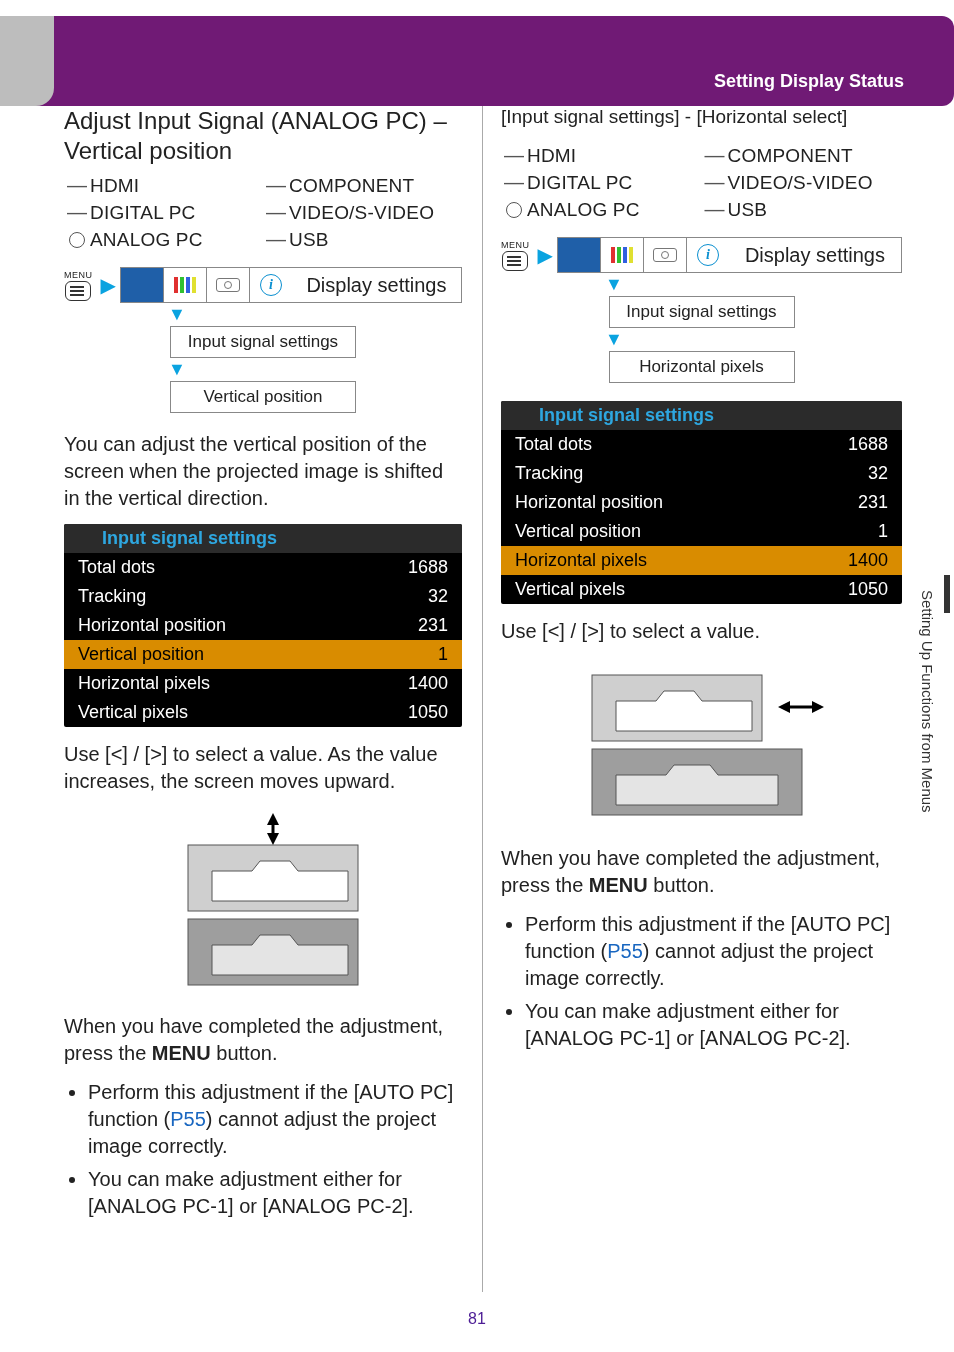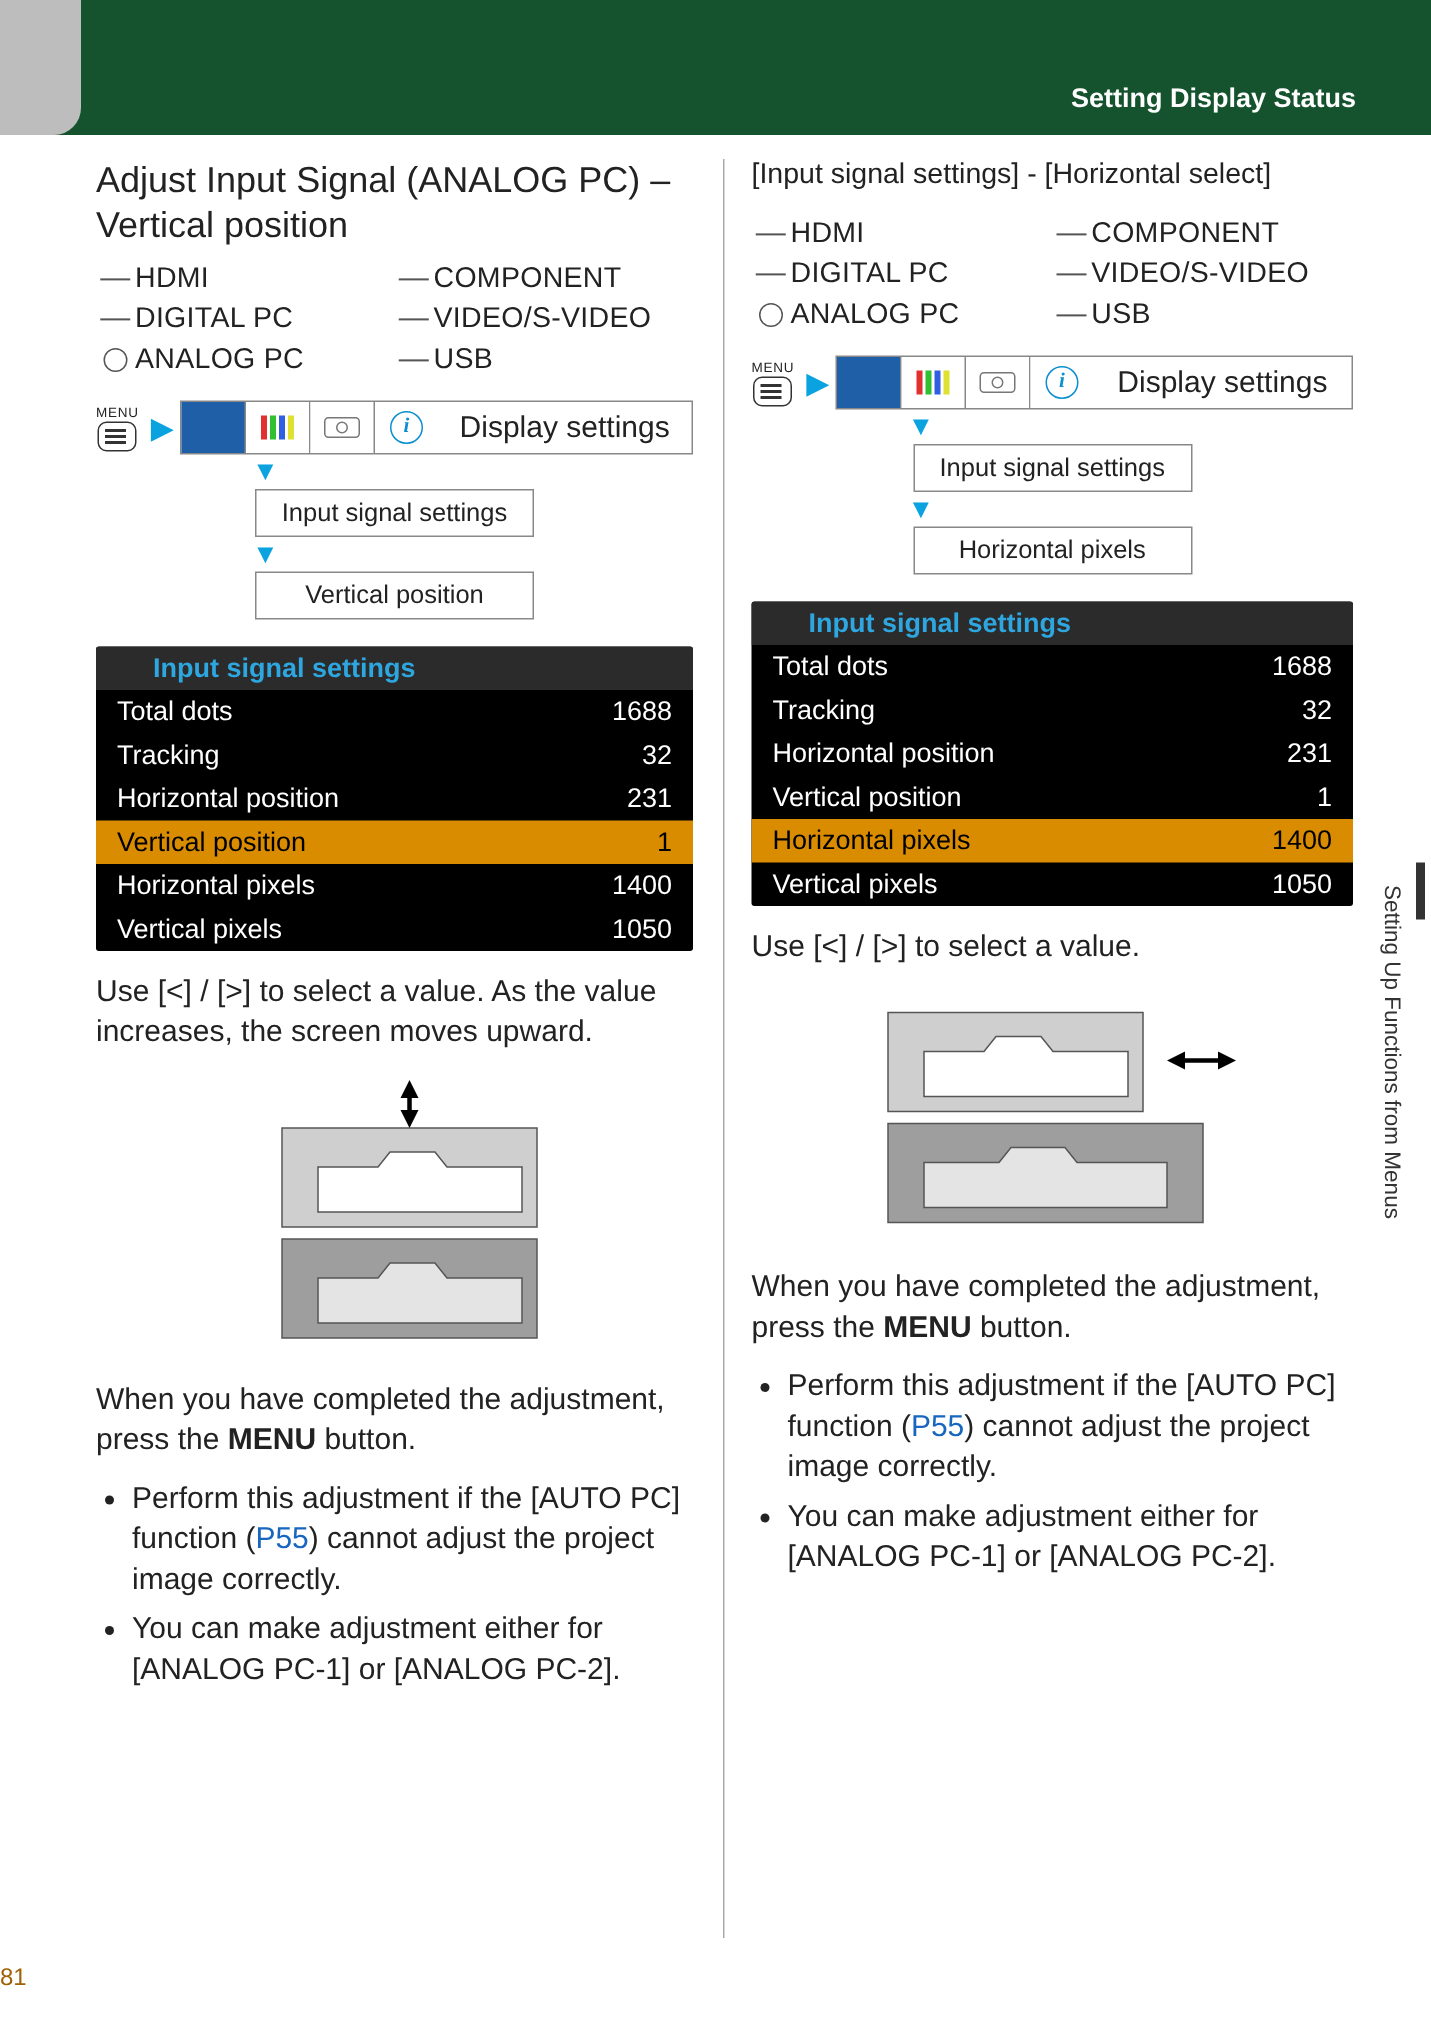--- a/index.html
+++ b/index.html
@@ -1,17 +1,17 @@
 <!DOCTYPE html>
 <html><head>
 <meta charset="utf-8">
 <style>
   html,body{margin:0;padding:0;background:#fff;}
   .page{width:954px;height:1352px;position:relative;font-family:Arial,Helvetica,sans-serif;color:#222;box-sizing:border-box;}
-  .header-band{position:absolute;left:0;top:0;width:100%;height:90px;background:#14532d;}
+  .header-band{position:absolute;left:0;top:16px;width:100%;height:90px;background:#701a75;border-radius:12px;}
   .header-corner{position:absolute;left:0;top:0;width:54px;height:90px;background:#bdbdbd;border-bottom-right-radius:18px;}
   .header-title{position:absolute;right:50px;top:55px;color:#fff;font-weight:bold;font-size:18px;}
   .content{position:absolute;left:64px;right:52px;top:106px;bottom:60px;display:flex;}
   .col{width:50%;box-sizing:border-box;}
   .col.left{padding-right:20px;border-right:1px solid #aaa;}
   .col.right{padding-left:18px;}
   h2{font-size:24px;font-weight:normal;margin:0 0 6px 0;line-height:1.25;}
   .path{font-size:19px;margin-bottom:14px;}
   .inputs{display:flex;flex-wrap:wrap;margin-bottom:14px;}
   .in-item{width:50%;display:flex;align-items:center;font-size:19px;letter-spacing:0.2px;padding:2px 0;}
@@ -45,21 +45,21 @@
   .osd-row.hl{background:#d98c00;color:#000;}
   .osd-row.hl .lab,.osd-row.hl .val{color:#000;}
   .osd-ic{display:inline-block;width:18px;height:14px;margin-right:6px;vertical-align:-2px;}
   .val{font-variant-numeric:tabular-nums;}
   .illus{display:block;margin:16px auto 10px auto;}
   .bullets{padding-left:24px;margin:6px 0;font-size:20px;line-height:1.35;}
   .bullets li{margin-bottom:6px;}
   .lk{color:#1866c0;}
   .side-text{position:absolute;right:18px;top:590px;writing-mode:vertical-rl;font-size:15px;color:#333;}
   .side-bar{position:absolute;right:4px;top:575px;width:6px;height:38px;background:#333;}
-  .pageno{position:absolute;bottom:24px;width:100%;text-align:left;color:#a16207;font-size:16px;}
+  .pageno{position:absolute;bottom:24px;width:100%;text-align:center;color:#4c1d95;font-size:16px;}
   .menu-stack{display:flex;flex-direction:column;align-items:center;margin-right:2px;}
 </style>
 </head>
 <body>
 
 <div class="page">
   <div class="header-band">
     <div class="header-corner"></div>
     <div class="header-title">Setting Display Status</div>
   </div>
@@ -126,20 +126,21 @@
               </div>
             <div class="ds-label">Display settings</div>
           </div>
         </div>
         <div class="arrow-dn">▼</div>
         <div class="sub-box">Input signal settings</div>
         <div class="arrow-dn">▼</div>
         <div class="sub-box">Vertical position</div>
       </div>
 
+      <div class="para">You can adjust the vertical position of the screen when the projected image is shifted in the vertical direction.</div>
 
       <div class="osd">
         <div class="osd-row title">
             <span><span class="osd-ic"></span><span>Input signal settings</span></span>
             <span></span>
           </div>
         <div class="osd-row">
             <span class="lab">Total dots</span>
             <span class="val">1688</span>
           </div>

